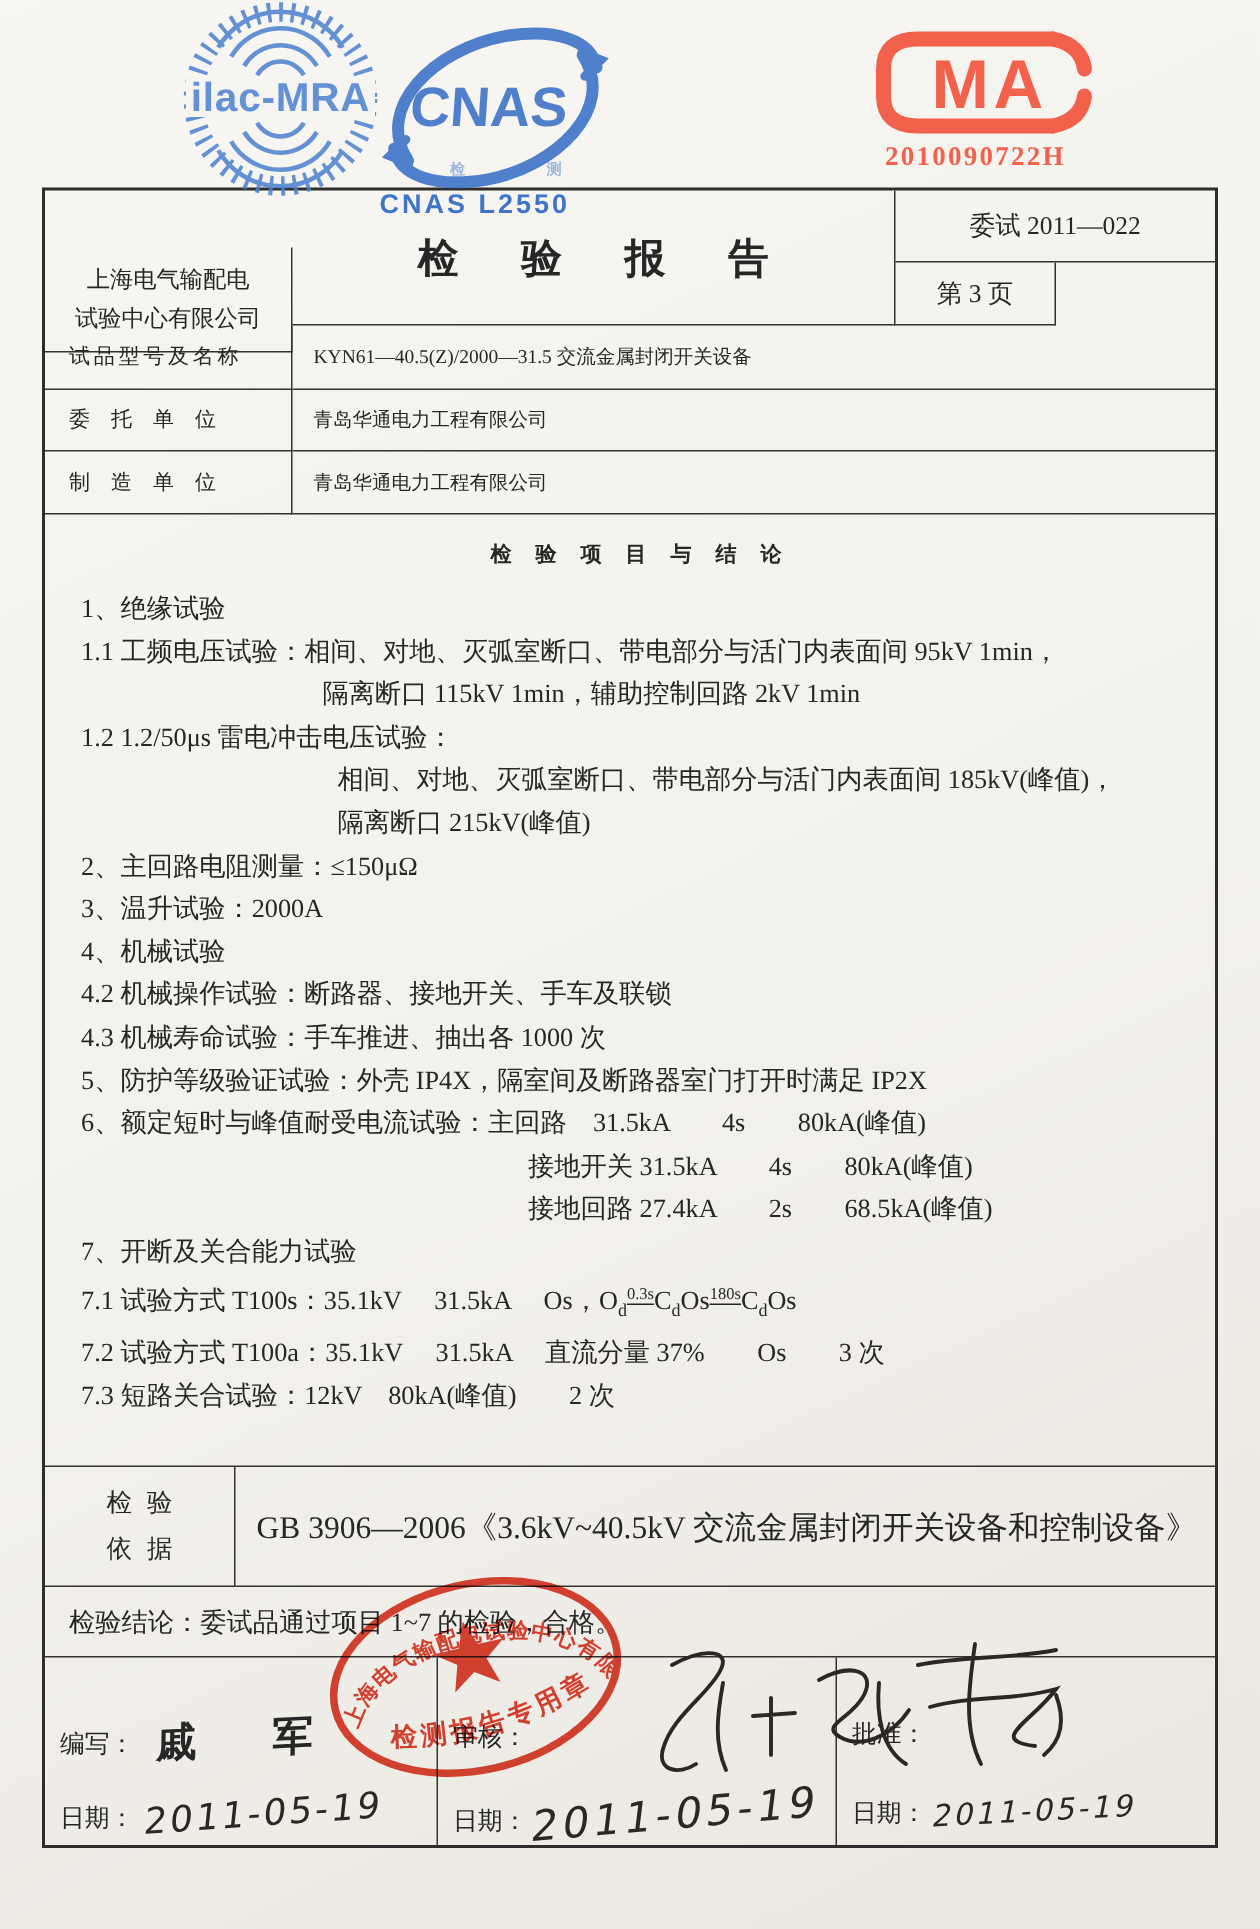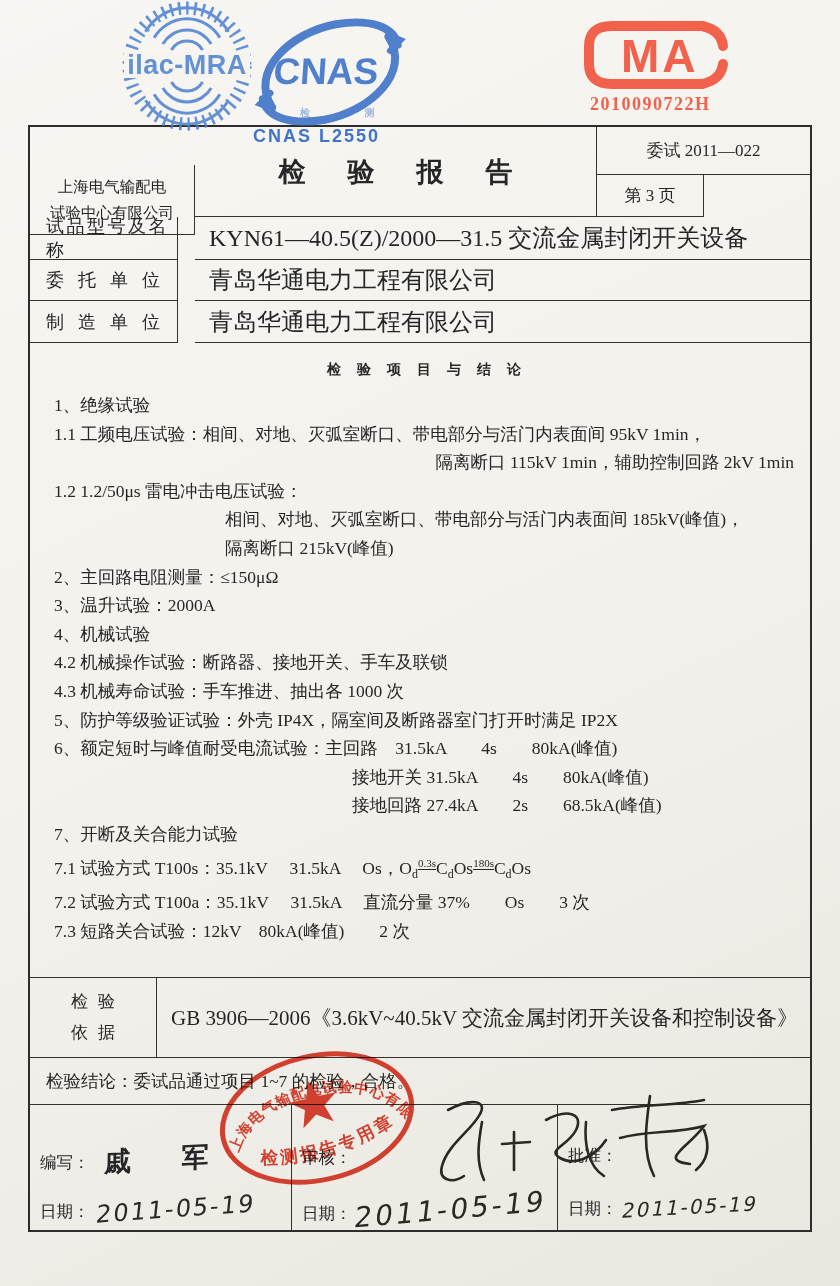--- a/index.html
+++ b/index.html
@@ -21,31 +21,31 @@
   
   .company { left:0; top:0; width:165px; height:70px; font-size:15.5px;
              text-align:center; line-height:1.65; flex-direction:column; justify-content:center; display:flex;margin-top:38px; }
   .titlecell { left:165px; top:0; width:402px; height:90px; }
   .title-text { font-size:27px; font-weight:bold; letter-spacing:42px; margin-right:-42px; }
   .reportno { left:567px; top:0; width:213px; height:48px; font-size:17px; }
   .pageno   { left:567px; top:48px; width:107px; height:42px; font-size:17px; }
   .pagetotal{ left:674px; top:48px; width:106px; height:42px; font-size:17px; }
 
   
-  .ir-label { left:0; width:148px; font-size:18px; padding-left:16px; }
-  .ir-value { left:165px; width:615px; font-size:24px; padding-left:14px; }
+  .ir-label { left:0; width:165px; font-size:14px; padding-left:16px; }
+  .ir-value { left:165px; width:615px; font-size:13px; padding-left:14px; }
   .spread { letter-spacing:14px; }
   .spread7 { letter-spacing:2.5px; }
 
   
   .content { left:0; top:216px; width:780px; height:635px; padding:6px 16px 0 24px; }
   .sec-title { height:42px; display:flex; align-items:center; justify-content:center;
                font-size:14px; font-weight:bold; letter-spacing:16px; text-indent:16px; }
   .cl { font-size:17.5px; line-height:28.6px; white-space:pre; }
-  .ind-a { padding-left:161px;text-align:right; }
+  .ind-a { padding-left:161px; }
   .ind-b { padding-left:171px; }
   .ind-c { padding-left:298px; }
   .cl sup { font-size:11px; border-bottom:1px solid #262626; }
   .cl sub { font-size:12px; }
 
   
   .basis-label { left:0; top:851px; width:127px; height:80px; font-size:17px;
                  letter-spacing:10px; text-indent:10px; display:flex; flex-direction:column;
                  align-items:center; justify-content:center; line-height:1.8; }
   .basis-value { left:127px; top:851px; width:653px; height:80px; font-size:21px; padding-left:14px; }

